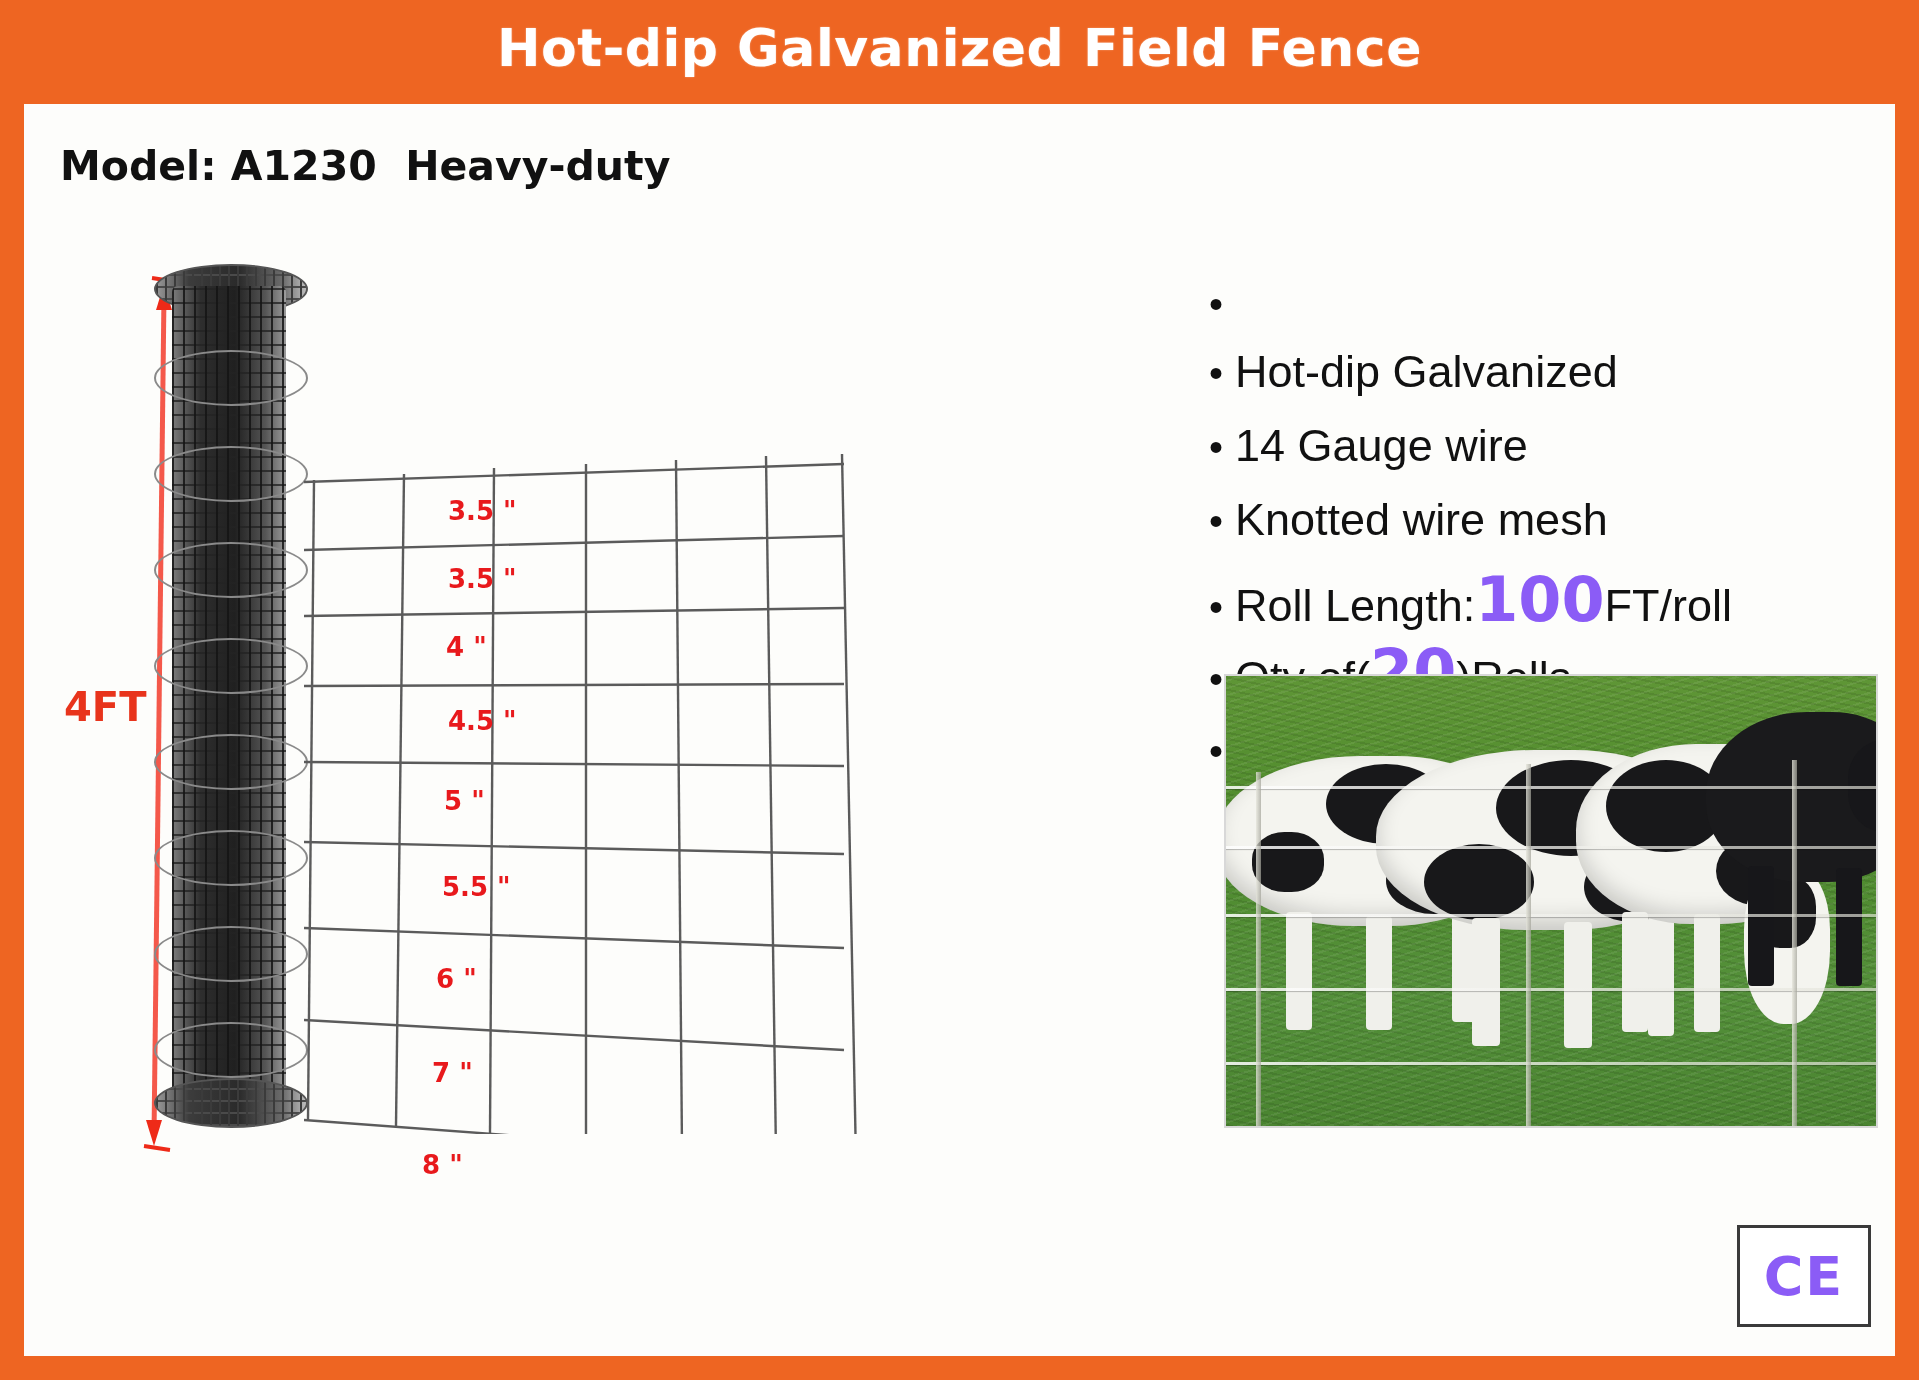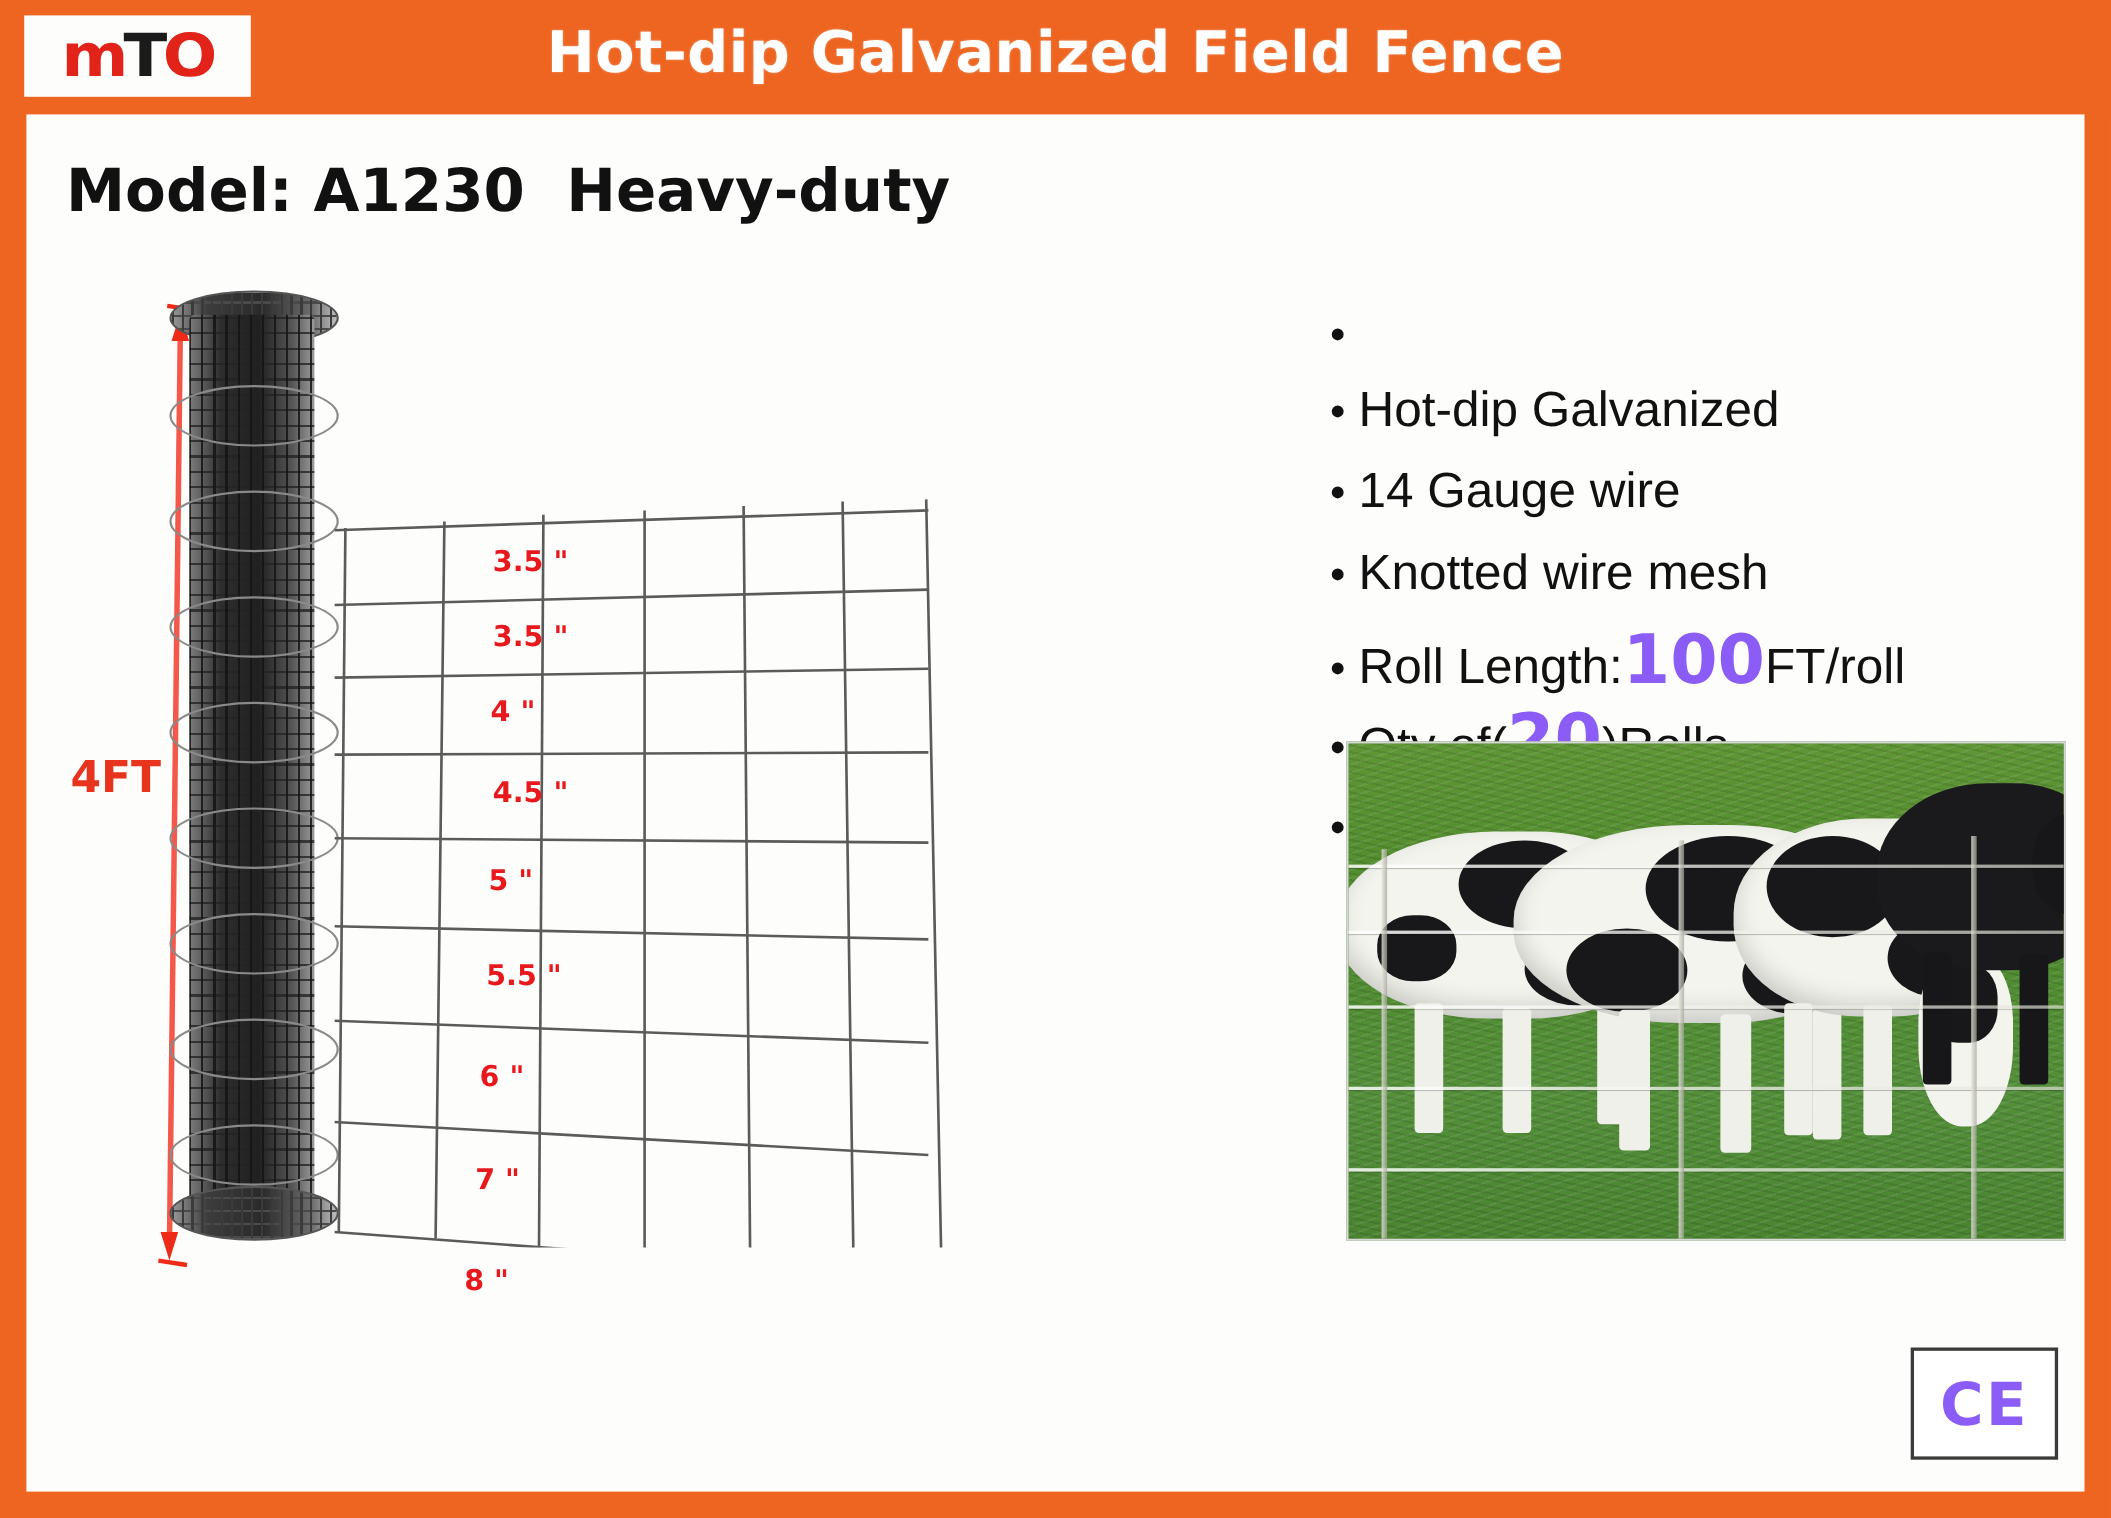--- a/index.html
+++ b/index.html
@@ -45,21 +45,21 @@
   
   #card{
     position:absolute;left:24px;top:104px;
     width:1871px;height:1252px;
     background:#fdfdfb;
   }
 
   
   #model-line{
     position:absolute;left:36px;top:38px;
-    font-size:54px;font-weight:bold;color:#111;
+    font-size:41px;font-weight:bold;color:#111;
     font-family:"DejaVu Sans", sans-serif;
     white-space:pre;
   }
 
   
   #diagram{
     position:absolute;left:30px;top:150px;width:930px;height:1000px;
   }
 
   
@@ -169,25 +169,20 @@
   }
 </style>
 </head>
 <body>
 
 <div id="page">
 
   <div id="header">
     <div id="header-title">
       <span>Hot-dip Galvanized Field Fence</span>
-    </div>
-    <div id="logo-box">
-      <div id="logo-text">
-        <span class="m">m</span><span class="t">T</span><span class="o">O</span>
-      </div>
     </div>
   </div>
 
   <div id="card">
 
     <div id="model-line">Model: A1230  Heavy-duty</div>
 
     <div id="diagram">
 
       <svg id="dim-arrow" viewBox="0 0 70 880">

